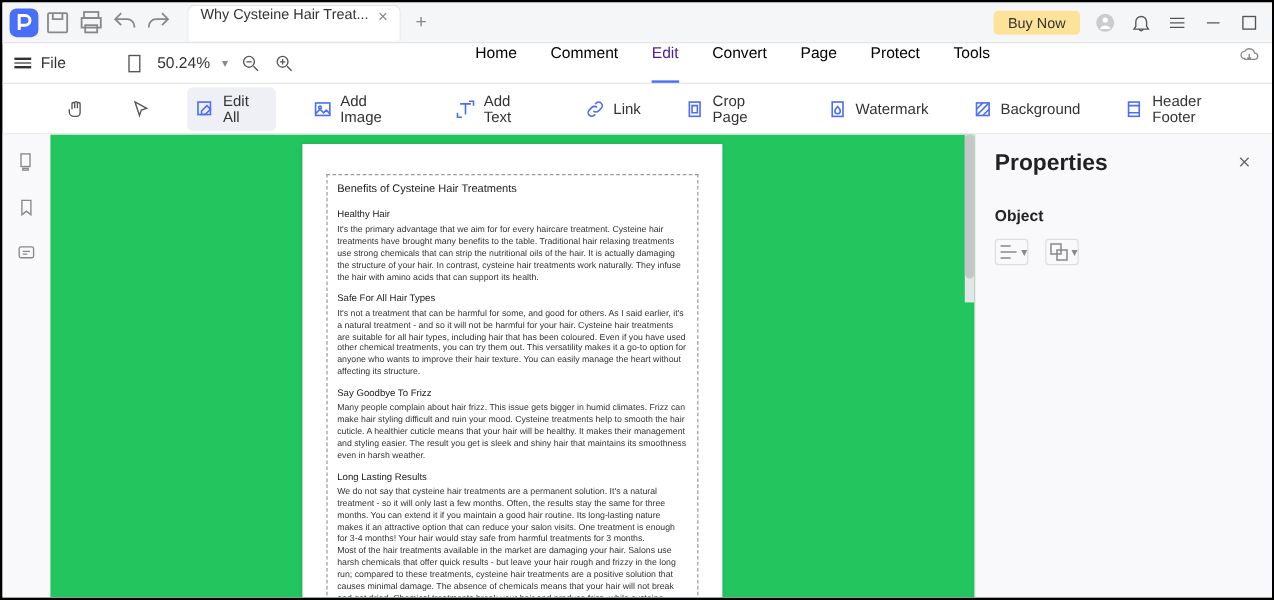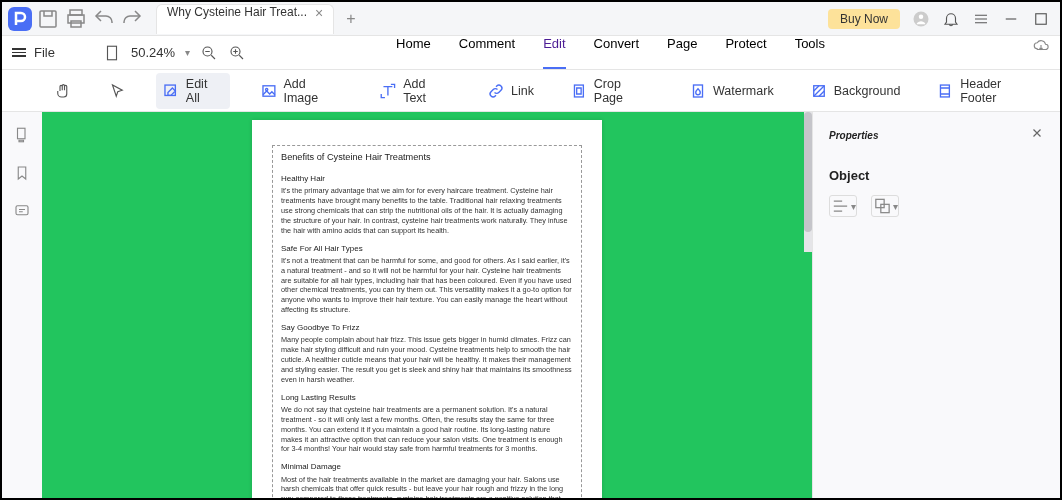--- a/index.html
+++ b/index.html
@@ -36,21 +36,21 @@
 .left-rail { width: 40px; background: #f9f9fb; display: flex; flex-direction: column; align-items: center; padding-top: 14px; gap: 20px; }
 .rail-icon { width: 18px; height: 18px; color: #888; cursor: pointer; }
 .canvas-wrap { flex: 1; background: #22c55e; display: flex; justify-content: center; overflow: hidden; padding-top: 8px; position: relative; }
 .page { width: 350px; background: #fff; box-shadow: 0 0 4px rgba(0,0,0,0.15); padding: 25px 0 0 0; height: 600px; }
 .selection-box { margin: 0 20px; border: 1px dashed #999; padding: 6px 8px 12px; font-size: 7.5px; line-height: 1.3; color: #222; }
 .doc-title { font-size: 9.2px; font-weight: 500; margin-bottom: 10px; }
 .section-h { font-size: 8px; font-weight: 500; margin: 8px 0 2px; }
 .section-p { font-size: 7.3px; color: #333; line-height: 1.35; }
 .right-panel { width: 248px; background: #f9f9fb; border-left: 1px solid #e5e5e5; padding: 14px 16px; }
 .panel-head { display: flex; align-items: center; justify-content: space-between; margin-bottom: 24px; }
-.panel-title { font-size: 10px; font-weight: 600; color: #222; font-style: italic; }
+.panel-title { font-size: 19px; font-weight: 600; color: #222; }
 .panel-close { color: #666; cursor: pointer; }
 .panel-sub { font-size: 13px; font-weight: 600; color: #222; margin-bottom: 12px; }
 .obj-tools { display: flex; gap: 14px; }
 .obj-tool { width: 28px; height: 22px; border: 1px solid #ddd; border-radius: 3px; display: flex; align-items: center; justify-content: center; cursor: pointer; color: #888; font-size: 10px; }
 svg { width: 100%; height: 100%; }
 .scroll-track { position: absolute; right: 0; top: 0; width: 8px; height: 140px; background: #e5e5e8; }
 .scroll-thumb { position: absolute; right: 0; top: 0; width: 8px; height: 120px; background: #c5c5ca; border-radius: 4px; }
 </style>
 </head>
 <body>
@@ -283,21 +283,20 @@
       <div class="selection-box">
         <div class="doc-title">Benefits of Cysteine Hair Treatments</div>
         <div class="section-h">Healthy Hair</div>
         <div class="section-p">It's the primary advantage that we aim for for every haircare treatment. Cysteine hair treatments have brought many benefits to the table. Traditional hair relaxing treatments use strong chemicals that can strip the nutritional oils of the hair. It is actually damaging the structure of your hair. In contrast, cysteine hair treatments work naturally. They infuse the hair with amino acids that can support its health.</div>
         <div class="section-h">Safe For All Hair Types</div>
         <div class="section-p">It's not a treatment that can be harmful for some, and good for others. As I said earlier, it's a natural treatment - and so it will not be harmful for your hair. Cysteine hair treatments are suitable for all hair types, including hair that has been coloured. Even if you have used other chemical treatments, you can try them out. This versatility makes it a go-to option for anyone who wants to improve their hair texture. You can easily manage the heart without affecting its structure.</div>
         <div class="section-h">Say Goodbye To Frizz</div>
         <div class="section-p">Many people complain about hair frizz. This issue gets bigger in humid climates. Frizz can make hair styling difficult and ruin your mood. Cysteine treatments help to smooth the hair cuticle. A healthier cuticle means that your hair will be healthy. It makes their management and styling easier. The result you get is sleek and shiny hair that maintains its smoothness even in harsh weather.</div>
         <div class="section-h">Long Lasting Results</div>
         <div class="section-p">We do not say that cysteine hair treatments are a permanent solution. It's a natural treatment - so it will only last a few months. Often, the results stay the same for three months. You can extend it if you maintain a good hair routine. Its long-lasting nature makes it an attractive option that can reduce your salon visits. One treatment is enough for 3-4 months! Your hair would stay safe from harmful treatments for 3 months.</div>
-        <div class="section-h">Minimal Damage</div>
         <div class="section-p">Most of the hair treatments available in the market are damaging your hair. Salons use harsh chemicals that offer quick results - but leave your hair rough and frizzy in the long run; compared to these treatments, cysteine hair treatments are a positive solution that causes minimal damage. The absence of chemicals means that your hair will not break and get dried. Chemical treatments break your hair and produce frizz, while cysteine treatment works the opposite.</div>
       </div>
     </div>
     <div class="scroll-track"></div>
     <div class="scroll-thumb"></div>
   </div>
 
   <div class="right-panel">
     <div class="panel-head">
       <span class="panel-title">Properties</span>

